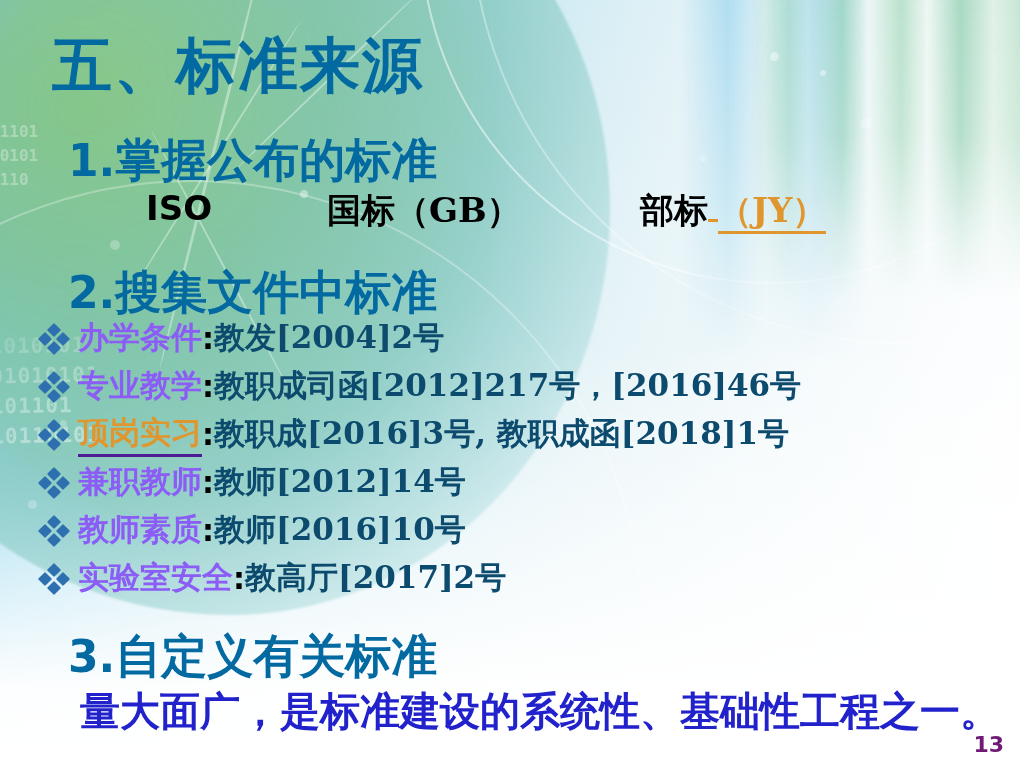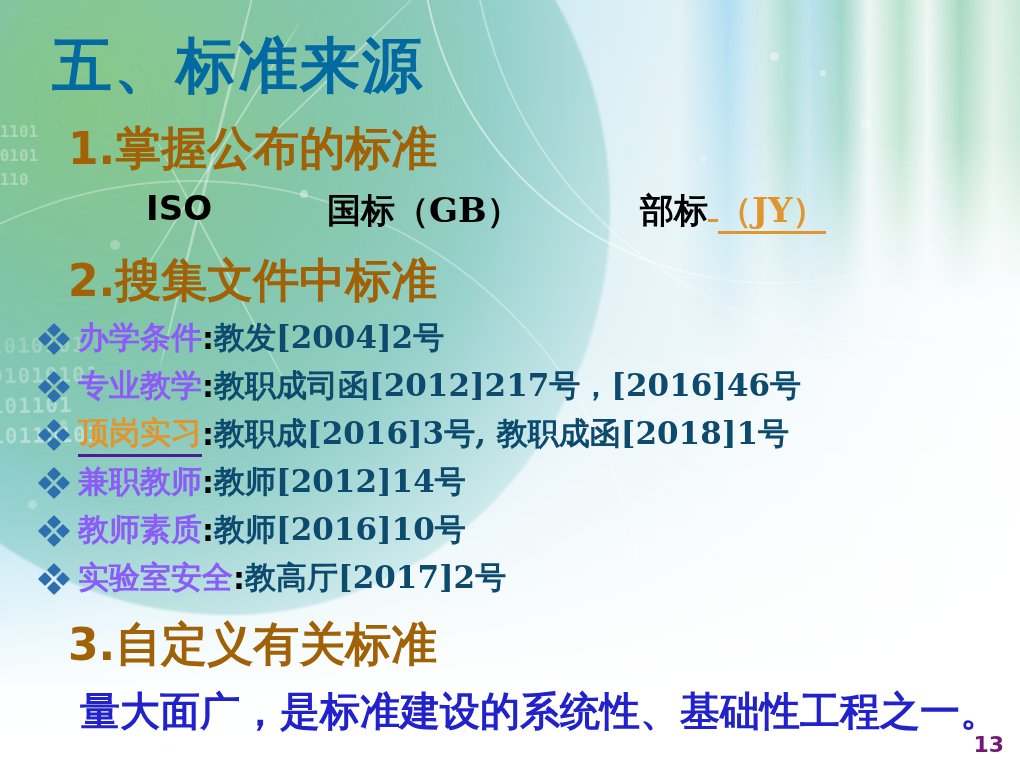--- a/index.html
+++ b/index.html
@@ -113,21 +113,21 @@
 
   .heading-main{
     position:absolute;left:52px;top:26px;
     font-family:"DejaVu Serif","Liberation Serif",serif;
     font-size:60px;font-weight:bold;color:#0369a1;letter-spacing:2px;
     white-space:nowrap;
   }
   .heading-sub{
     position:absolute;
     font-family:"DejaVu Serif","Liberation Serif",serif;
-    font-size:46px;font-weight:bold;color:#a16207;white-space:nowrap;
+    font-size:46px;font-weight:bold;color:#0369a1;white-space:nowrap;margin-top:12px;
   }
   .num-pref{
     font-family:"DejaVu Sans","Liberation Sans",sans-serif;
     font-weight:bold;font-size:44px;
   }
 
   .std-row{position:absolute;left:110px;top:188px;width:880px;height:48px;}
   .std-item{
     position:absolute;top:0;
     font-family:"DejaVu Serif","Liberation Serif",serif;

